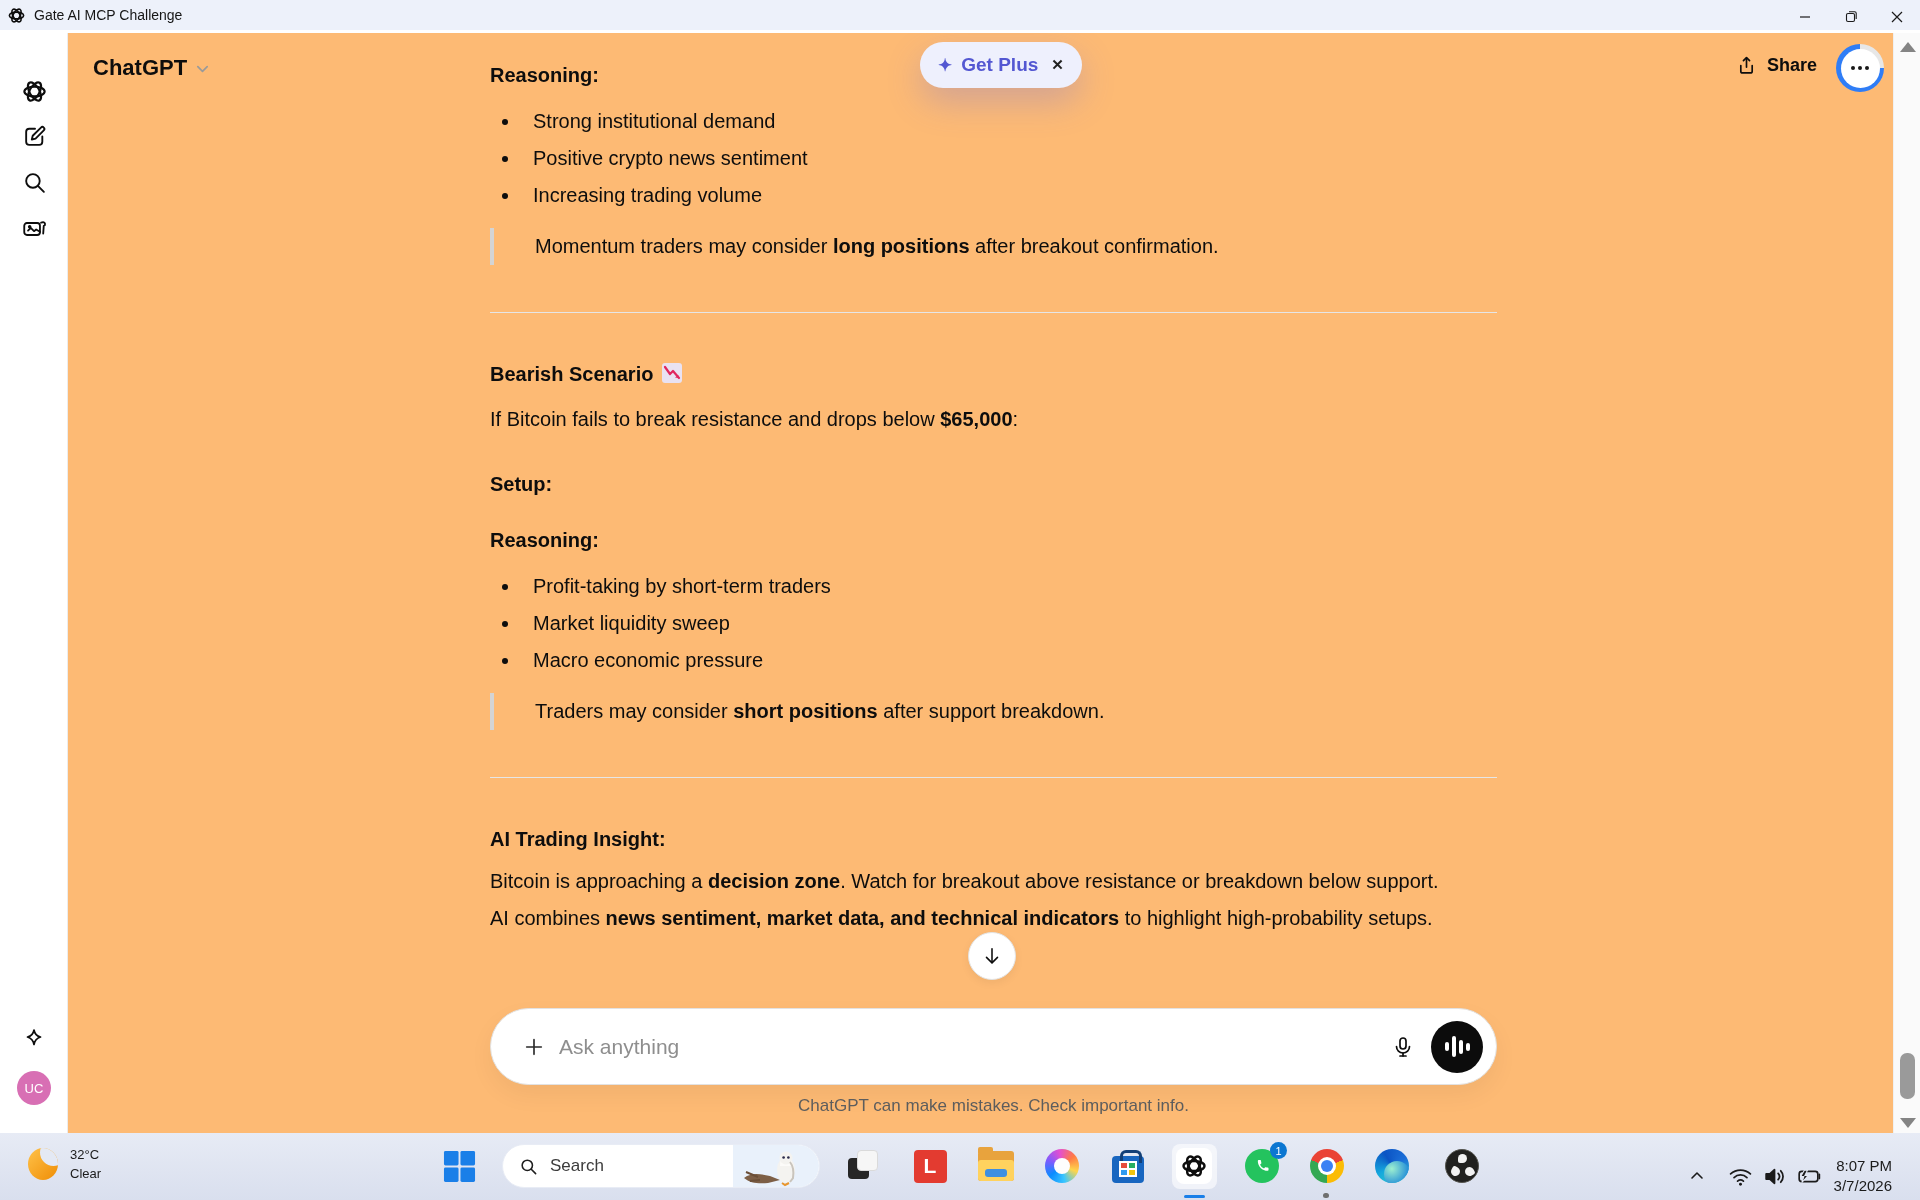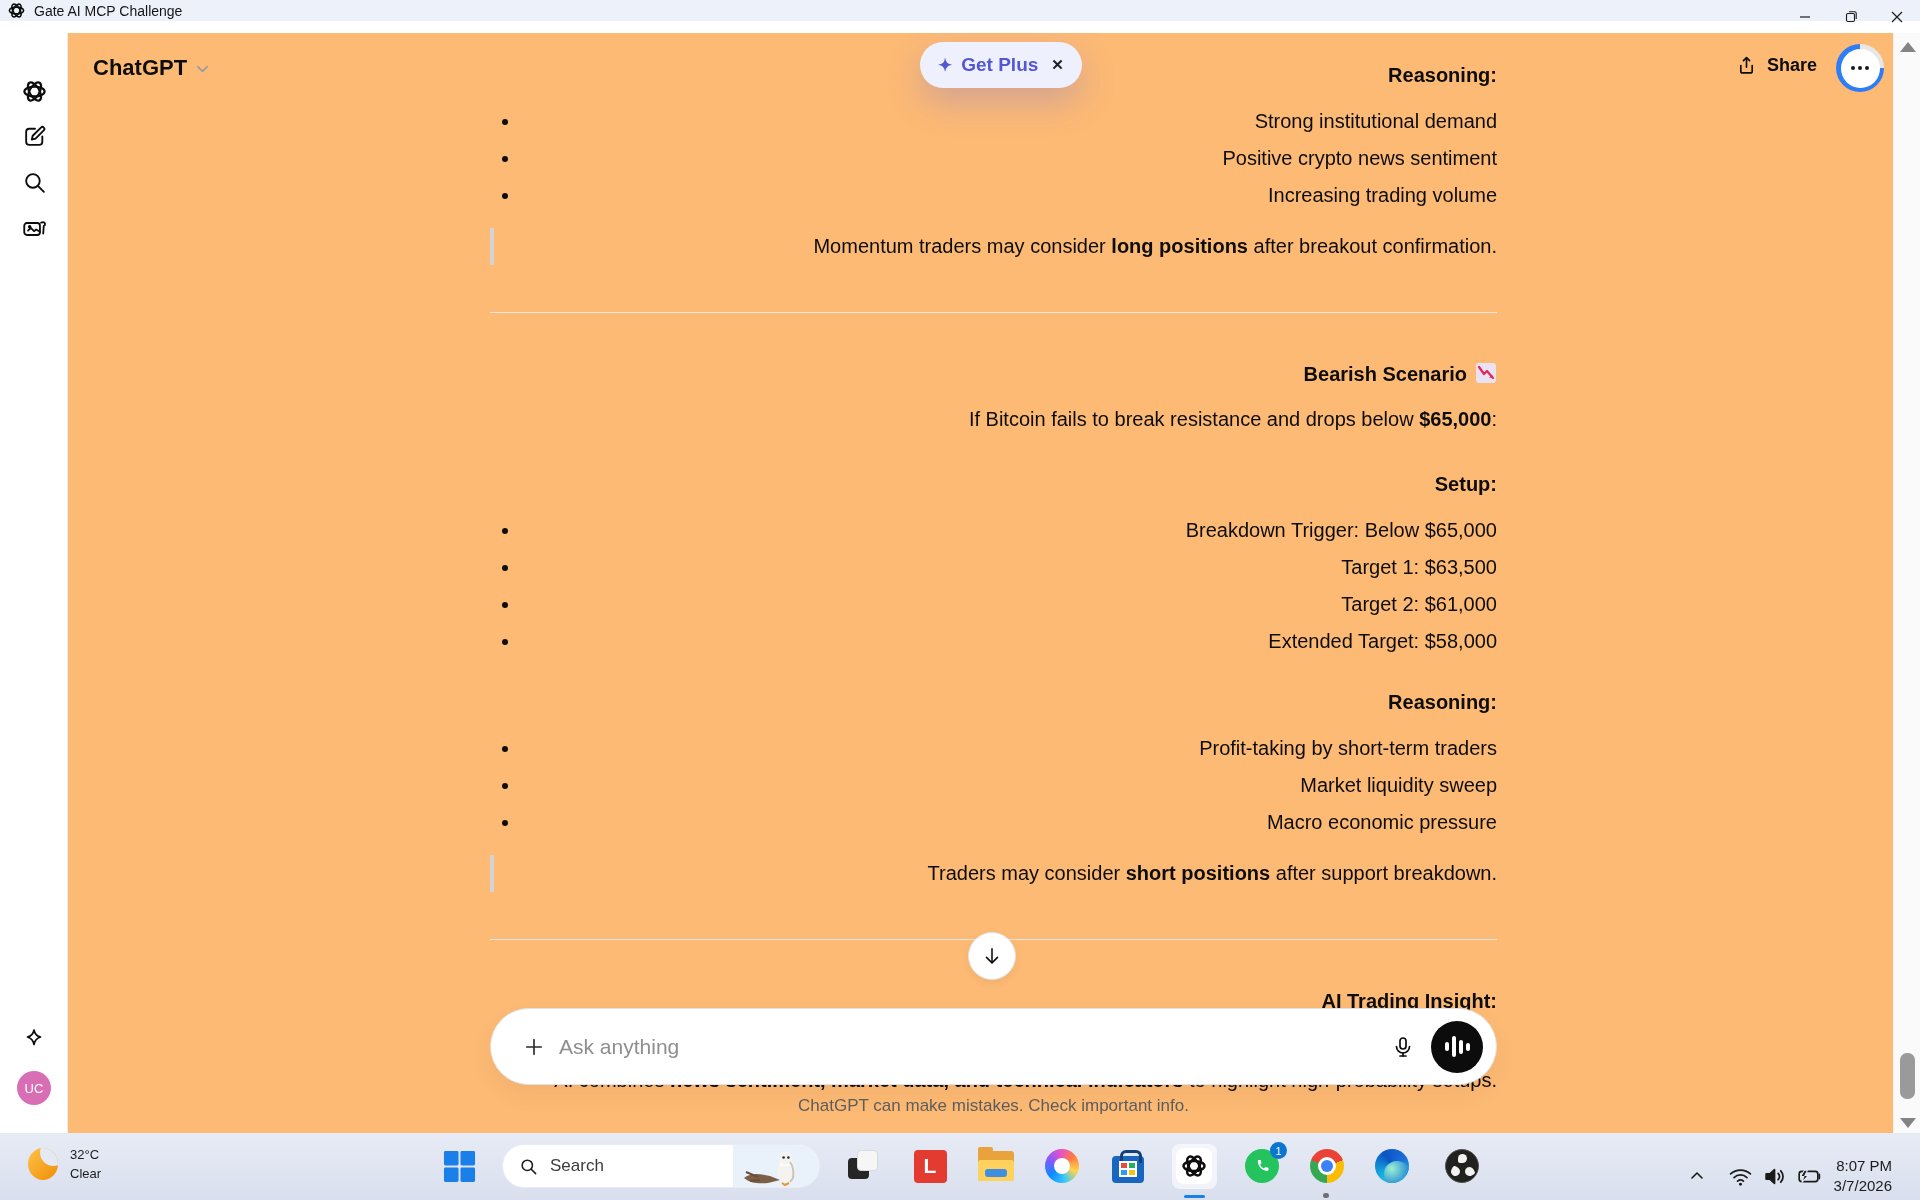--- a/index.html
+++ b/index.html
@@ -1,20 +1,20 @@
 <!DOCTYPE html>
 <html><head>
 <meta charset="utf-8">
 <style>
   * { margin:0; padding:0; box-sizing:border-box; }
   html,body { width:1920px; height:1200px; overflow:hidden;
     font-family:"Liberation Sans", sans-serif; background:#fff; color:#0d0d0d; }
 
   
-  .titlebar { position:absolute; top:0; left:0; width:1920px; height:21px;
+  .titlebar { position:absolute; top:0; left:0; width:1920px; height:30px;
     background:#edf1fa; display:flex; align-items:center; z-index:50; }
   .tb-logo { margin-left:7px; display:flex; }
   .tb-title { margin-left:8px; font-size:14px; color:#161616; }
   .tb-controls { position:absolute; right:0; top:0; height:33px; display:flex; }
   .tb-btn { width:46px; height:33px; display:flex; align-items:center; justify-content:center; color:#1b1b1b; }
 
   
   .sidebar { position:absolute; top:33px; left:0; width:68px; height:1100px;
     background:#fff; border-right:1px solid #ececec; z-index:40; }
   .sb-ic { position:absolute; left:20px; width:28px; height:28px;
@@ -38,21 +38,21 @@
   .share-wrap { position:absolute; left:1668px; top:22px; display:flex; align-items:center;
     gap:10px; font-size:18px; font-weight:700; color:#0d0d0d; }
   .more-ring { position:absolute; left:1768px; top:11px; width:48px; height:48px; border-radius:50%;
     background:conic-gradient(from 0deg, #e7e7e7 0deg 90deg, #2f7df6 90deg 360deg);
     display:flex; align-items:center; justify-content:center; }
   .more-inner { width:39px; height:39px; border-radius:50%; background:#fff;
     display:flex; align-items:center; justify-content:center; gap:3px; }
   .more-inner i { width:4px; height:4px; border-radius:50%; background:#191919; }
 
   
-  .content { position:absolute; left:422px; top:28px; width:1007px; font-size:20px; white-space:nowrap;text-align:right; }
+  .content { position:absolute; left:422px; top:28px; width:1007px; font-size:20px; white-space:nowrap; }
   .content h3 { font-size:20px; font-weight:700; line-height:28px; }
   .content ul { list-style:disc; margin:14px 0 0 0; padding-left:31px; }
   .content li { line-height:37px; padding-left:12px; }
   blockquote { margin-top:14px; border-left:4px solid #d4d4d4; padding-left:41px; line-height:37px; }
   .hr { border:none; border-top:1px solid #e6e6e6; margin:47px 0; }
   .p1 { margin-top:10px; line-height:37px; }
   .mt32 { margin-top:32px; } .mt28 { margin-top:28px; }
   .emoji-chart { display:inline-block; vertical-align:-3px; margin-left:8px; }
 
   .scroll-down { position:absolute; left:900px; top:899px; width:48px; height:48px; border-radius:50%;
@@ -275,26 +275,20 @@
     <hr class="hr">
 
     <h3><span>Bearish Scenario</span><span class="emoji-chart"><svg width="22" height="22" viewBox="0 0 22 22">
             <rect x="1" y="1" width="20" height="20" rx="3" fill="#e9e2f2"></rect>
             <path d="M4 5l5 7 3-3 6 7" fill="none" stroke="#e1265e" stroke-width="2.2" stroke-linecap="round" stroke-linejoin="round"></path>
             <path d="M18 16l-4-.5 3.2-2.6z" fill="#e1265e"></path>
           </svg></span></h3>
     <p class="p1"><span>If Bitcoin fails to break resistance and drops below </span><span class="bold">$65,000</span><span>:</span></p>
 
     <h3 class="mt32">Setup:</h3>
-    <ul>
-      <li>Breakdown Trigger: Below $65,000</li>
-      <li>Target 1: $63,500</li>
-      <li>Target 2: $61,000</li>
-      <li>Extended Target: $58,000</li>
-    </ul>
 
     <h3 class="mt28">Reasoning:</h3>
     <ul>
       <li>Profit-taking by short-term traders</li>
       <li>Market liquidity sweep</li>
       <li>Macro economic pressure</li>
     </ul>
     <blockquote><span>Traders may consider </span><span class="bold">short positions</span><span> after support breakdown.</span></blockquote>
 
     <hr class="hr">

